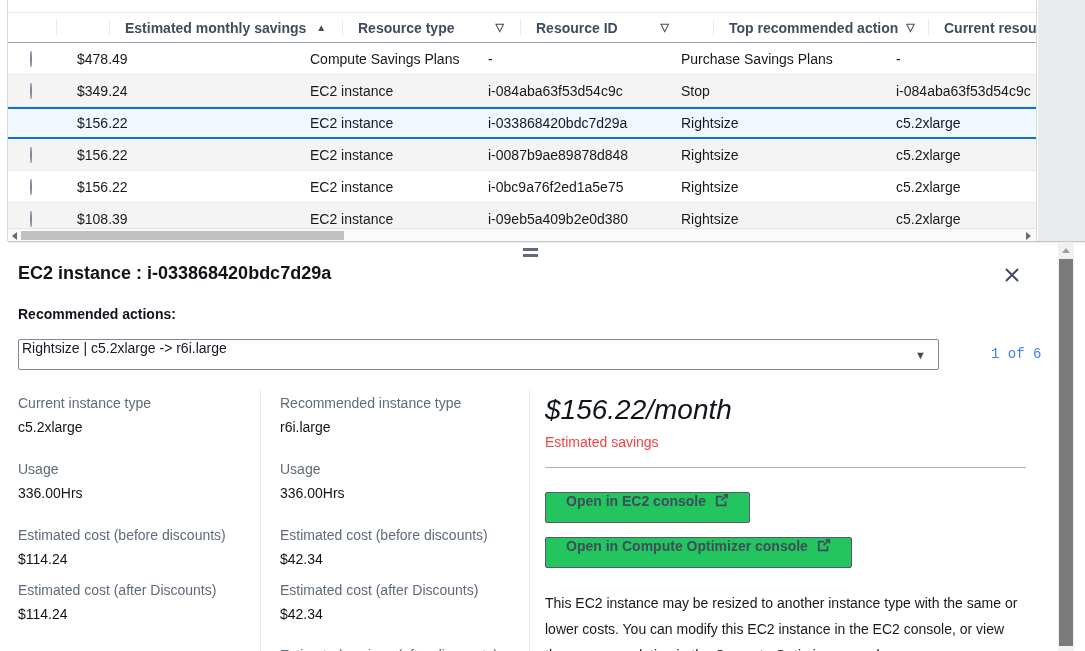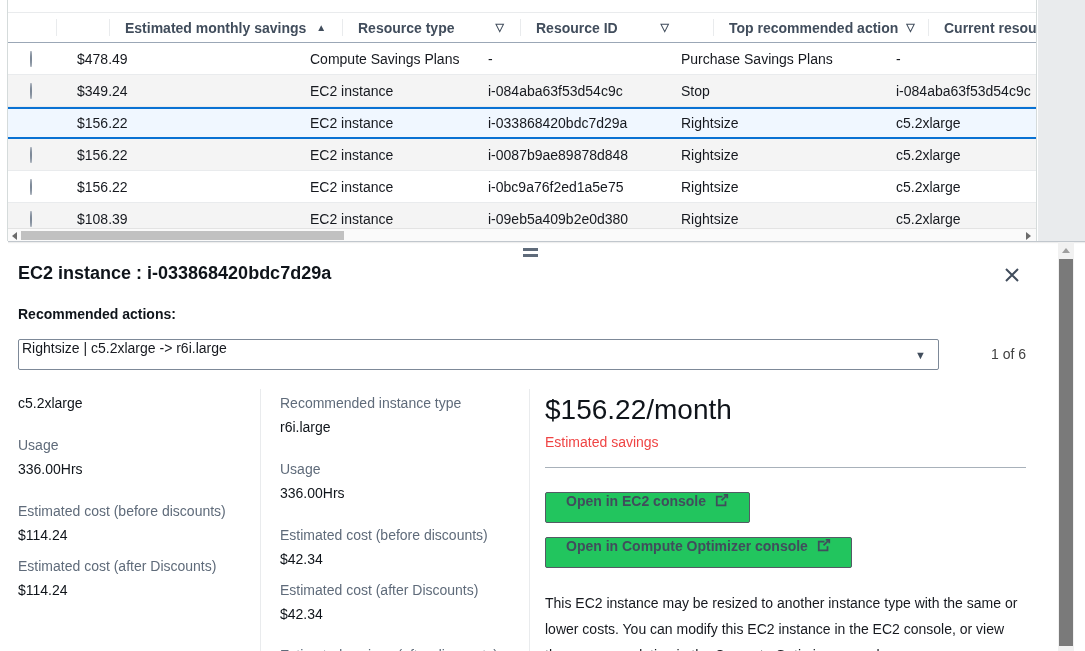--- a/index.html
+++ b/index.html
@@ -47,36 +47,36 @@
   .split-handle span { display:block; width:15px; height:3px; background:#5f6b7a; margin-bottom:3px; }
 
   .panel-title { position:absolute; left:10px; top:21px; font-size:18px; font-weight:bold; color:#0f141a; }
   .close-btn { position:absolute; left:994px; top:23px; width:20px; height:20px; cursor:pointer; color:#414d5c; }
 
   .ra-label { position:absolute; left:10px; top:64px; font-size:14px; font-weight:bold; color:#0f141a; }
   .action-select { position:absolute; left:10px; top:97px; width:921px; height:31px; border:1px solid #7d8998;
     border-radius:2px; background:#fff; display:flex; align-items:flex-start; padding:0 34px 0 3px;
     font-size:14px; color:#16191f; cursor:pointer; }
   .select-caret { position:absolute; right:12px; top:9px; font-size:11px; color:#414d5c; }
-  .pagination { position:absolute; left:983px; top:104px; font-size:14px; color:#404040; }
+  .pagination { position:absolute; left:983px; top:104px; font-size:14px; color:#3b82f6;font-family:Liberation Mono, monospace; }
 
   .vline { position:absolute; top:147px; bottom:0; width:1px; background:#e9ebed; }
   .vline.v1 { left:252px; } .vline.v2 { left:521px; }
 
   .col { position:absolute; top:151px; }
   .col-current { left:10px; width:232px; }
   .col-recommended { left:272px; width:238px; }
   .col-savings { left:537px; width:481px; }
 
   .fld { margin-bottom:22px; }
   .fld.tight { margin-bottom:11px; }
   .fld .lbl { font-size:14px; line-height:20px; color:#5f6b7a; margin-bottom:4px; }
   .fld .val { font-size:14px; line-height:20px; color:#0f141a; }
 
-  .amount { font-size:28px; line-height:34px; color:#0f141a; }
+  .amount { font-size:28px; line-height:34px; color:#0f141a;font-style:italic; }
   .caption { font-size:14px; line-height:20px; color:#ef4444; margin-top:5px; }
   .rule { border:none; border-top:1px solid #a8b1ba; margin-top:15px; width:100%; }
 
   .btn-row { margin-top:24px; }
   .btn-row + .btn-row { margin-top:14px; }
   .aws-btn { display:inline-flex; align-items:flex-start; gap:9px; height:31px; padding:0 20px;
     background:#22c55e; border:1px solid #545b64; border-radius:2px; font-family:"Liberation Sans",sans-serif;
     font-size:14px; font-weight:bold; color:#414d5c; cursor:pointer; white-space:nowrap; }
   .ext-icon { display:inline-block; width:14px; height:14px; }
 
@@ -203,20 +203,21 @@
       <span class="select-caret">▼</span>
     </div>
 
     <div class="pagination">1 of 6</div>
 
     <div class="vline v1"></div>
     <div class="vline v2"></div>
 
     <div class="col col-current">
       <div class="fld">
+        <div class="lbl">Current instance type</div>
         <div class="val">c5.2xlarge</div>
       </div>
       <div class="fld">
         <div class="lbl">Usage</div>
         <div class="val">336.00Hrs</div>
       </div>
       <div class="fld tight">
         <div class="lbl">Estimated cost (before discounts)</div>
         <div class="val">$114.24</div>
       </div>

